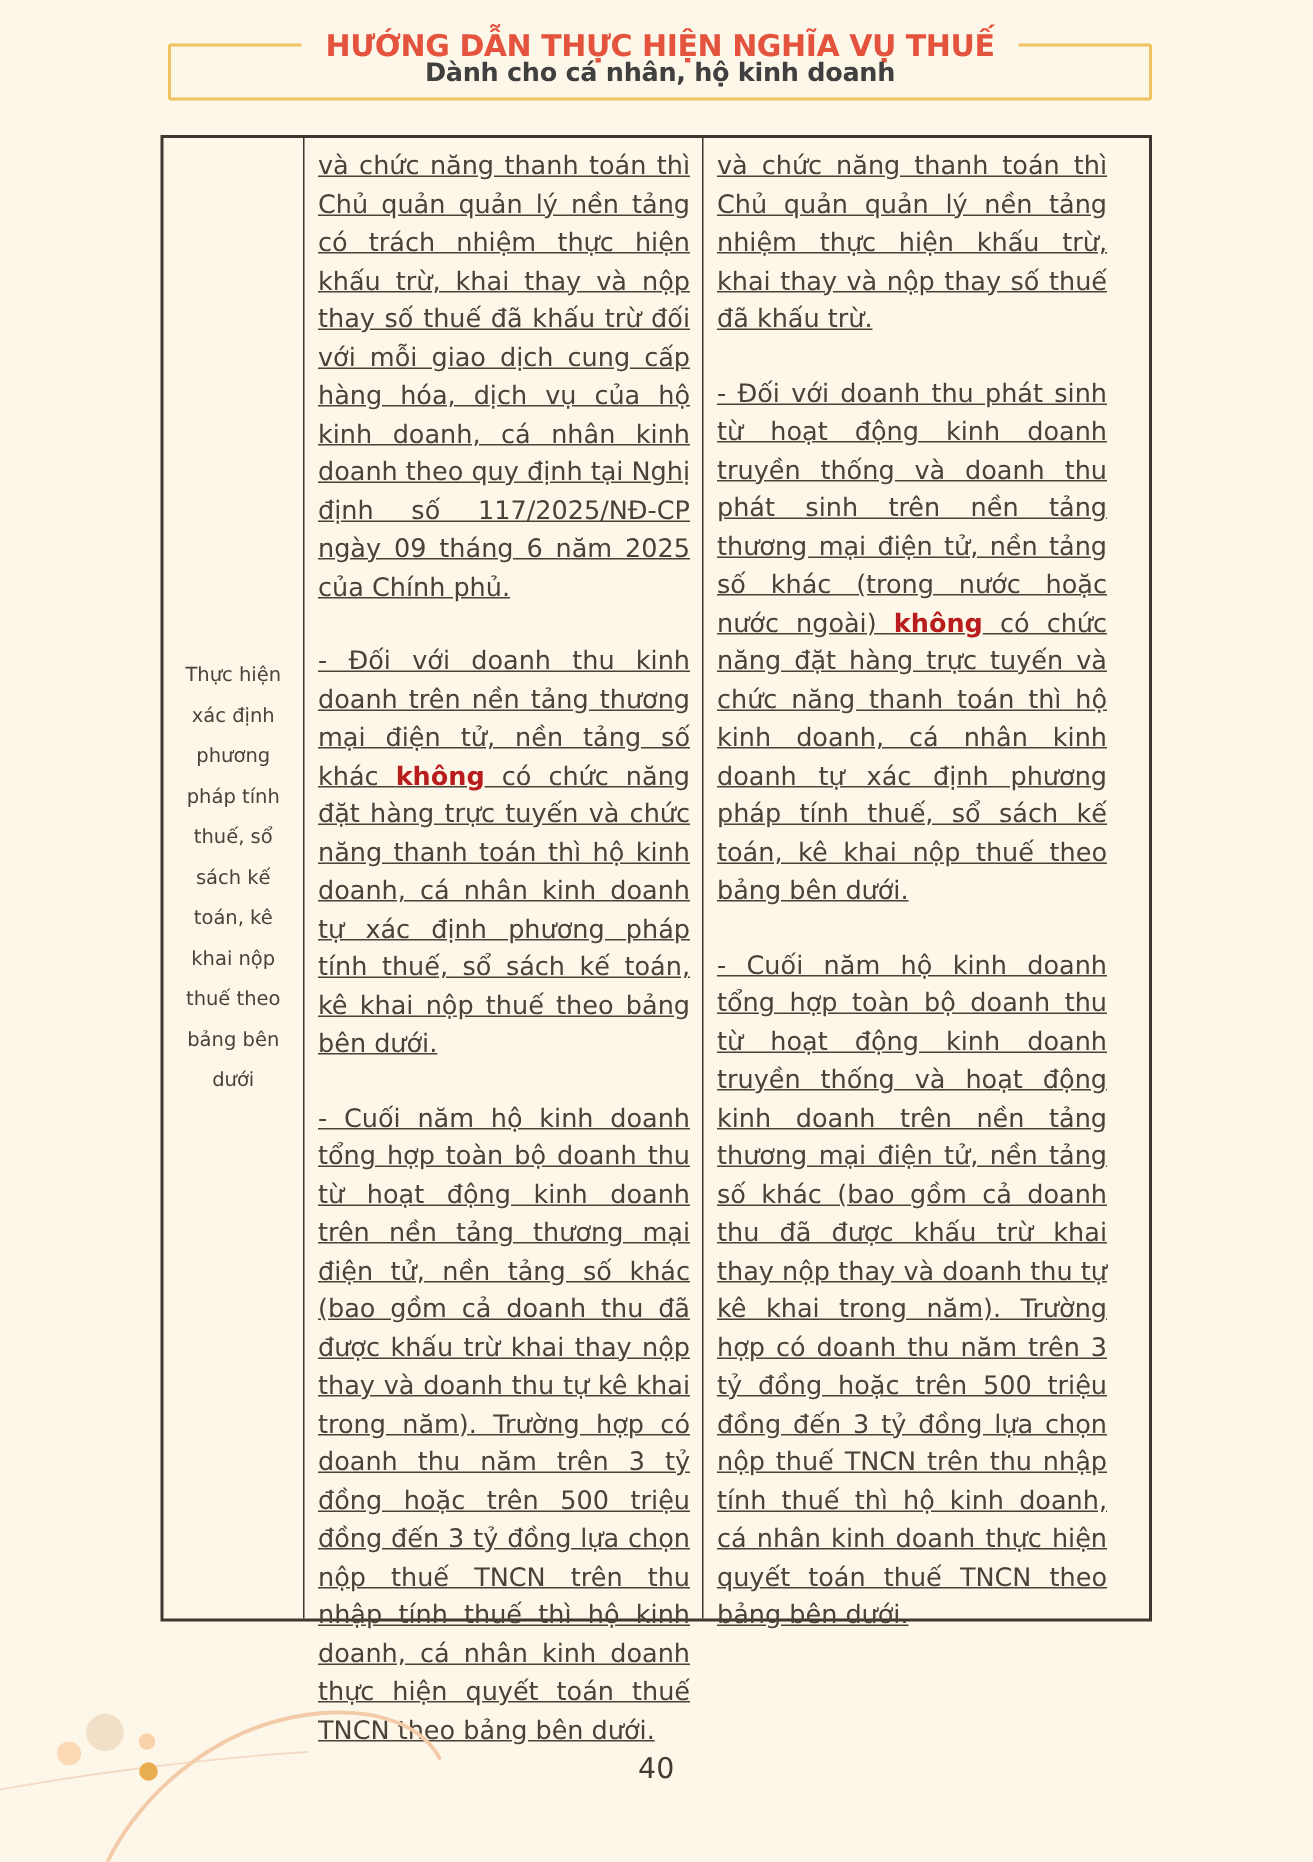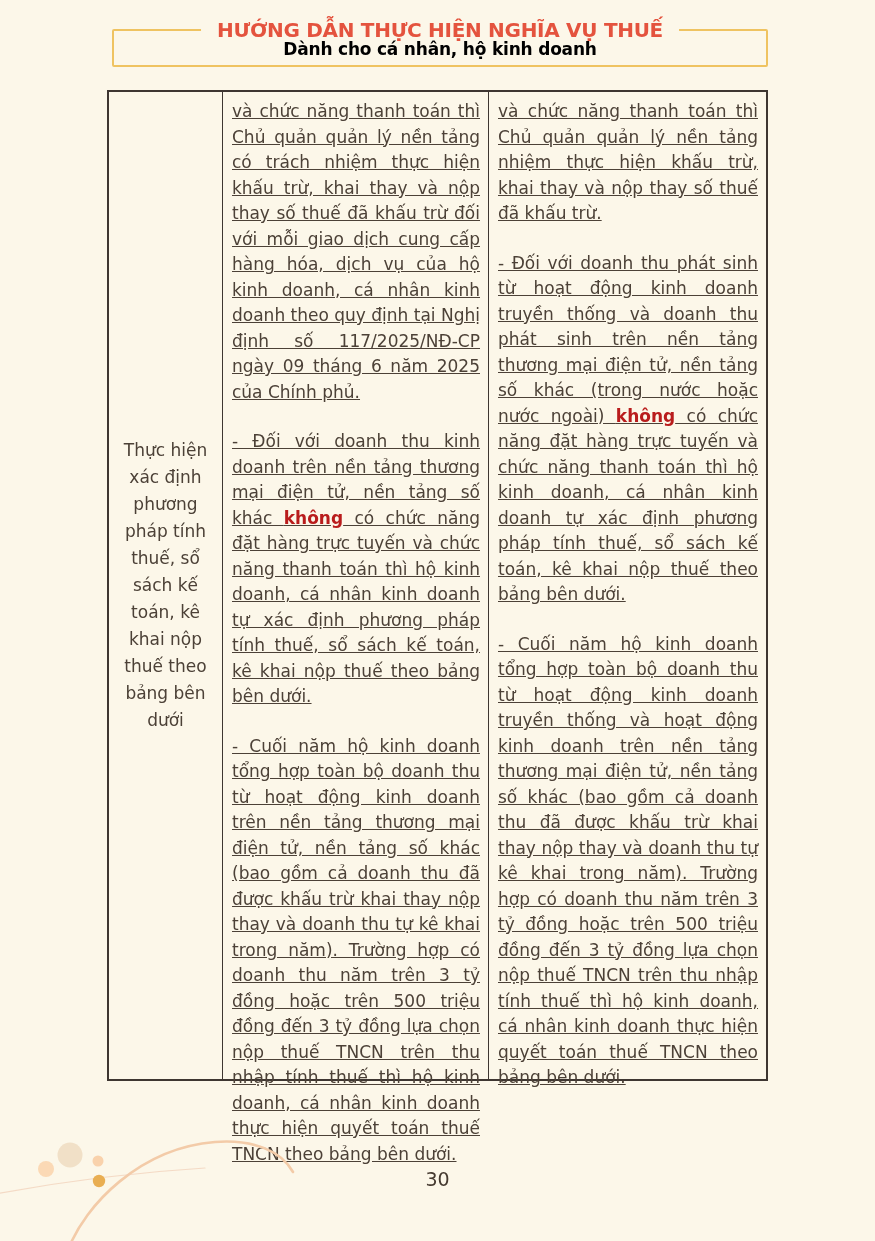--- a/index.html
+++ b/index.html
@@ -32,42 +32,42 @@
     font-size: 20px;
     font-weight: 800;
     letter-spacing: -0.3px;
   }
   .header-subtitle {
     position: absolute;
     left: 0; right: 0; top: 8px;
     text-align: center;
     font-size: 17px;
     font-weight: 700;
-    color: #000000;
+    color: #404040;
     letter-spacing: -0.2px;
   }
 
   
   .doc-table {
     position: absolute;
     left: 107px; top: 90px;
     width: 661px; height: 991px;
     border: 2px solid #3E3631;
     display: flex;
     background: #FCF7E9;
   }
   .cell { height: 100%; }
   .cell-label {
-    width: 114px;
+    width: 94px;
     border-right: 1px solid #3E3631;
     display: flex;
     align-items: center;
     justify-content: center;
     text-align: center;
-    font-size: 17px;
+    font-size: 13px;
     line-height: 27px;
     padding: 6px 5px;
   }
   .cell-body {
     padding: 7px 8px 7px 9px;
     font-size: 17px;
     line-height: 25.5px;
     text-align: justify;
   }
   .cell-col2 { width: 266px; border-right: 1px solid #3E3631; }
@@ -110,21 +110,21 @@
       <p class="para"><span>- Đối với doanh thu kinh doanh trên nền tảng thương mại điện tử, nền tảng số khác </span><b>không</b><span> có chức năng đặt hàng trực tuyến và chức năng thanh toán thì hộ kinh doanh, cá nhân kinh doanh tự xác định phương pháp tính thuế, sổ sách kế toán, kê khai nộp thuế theo bảng bên dưới.</span></p>
       <p class="para"><span>- Cuối năm hộ kinh doanh tổng hợp toàn bộ doanh thu từ hoạt động kinh doanh trên nền tảng thương mại điện tử, nền tảng số khác (bao gồm cả doanh thu đã được khấu trừ khai thay nộp thay và doanh thu tự kê khai trong năm). Trường hợp có doanh thu năm trên 3 tỷ đồng hoặc trên 500 triệu đồng đến 3 tỷ đồng lựa chọn nộp thuế TNCN trên thu nhập tính thuế thì hộ kinh doanh, cá nhân kinh doanh thực hiện quyết toán thuế TNCN theo bảng bên dưới.</span></p>
     </div>
   <div class="cell cell-body cell-col3">
       <p class="para"><span>và chức năng thanh toán thì Chủ quản quản lý nền tảng nhiệm thực hiện khấu trừ, khai thay và nộp thay số thuế đã khấu trừ.</span></p>
       <p class="para"><span>- Đối với doanh thu phát sinh từ hoạt động kinh doanh truyền thống và doanh thu phát sinh trên nền tảng thương mại điện tử, nền tảng số khác (trong nước hoặc nước ngoài) </span><b>không</b><span> có chức năng đặt hàng trực tuyến và chức năng thanh toán thì hộ kinh doanh, cá nhân kinh doanh tự xác định phương pháp tính thuế, sổ sách kế toán, kê khai nộp thuế theo bảng bên dưới.</span></p>
       <p class="para"><span>- Cuối năm hộ kinh doanh tổng hợp toàn bộ doanh thu từ hoạt động kinh doanh truyền thống và hoạt động kinh doanh trên nền tảng thương mại điện tử, nền tảng số khác (bao gồm cả doanh thu đã được khấu trừ khai thay nộp thay và doanh thu tự kê khai trong năm). Trường hợp có doanh thu năm trên 3 tỷ đồng hoặc trên 500 triệu đồng đến 3 tỷ đồng lựa chọn nộp thuế TNCN trên thu nhập tính thuế thì hộ kinh doanh, cá nhân kinh doanh thực hiện quyết toán thuế TNCN theo bảng bên dưới.</span></p>
     </div>
 </div>
 
-<div class="page-number">30</div>
+<div class="page-number">40</div>
 
 <svg class="decor" viewBox="0 0 340 151" xmlns="http://www.w3.org/2000/svg">
   <path d="M 68 160 C 85 115 140 58 215 52 C 255 49 282 62 293 82" fill="none" stroke="#F3CBA8" stroke-width="2.6" stroke-linecap="round"></path>
   <path d="M -5 104 C 60 92 140 82 205 78" fill="none" stroke="#F0CBB2" stroke-width="1.2" stroke-linecap="round" opacity="0.65"></path>
   <circle cx="70" cy="65" r="12.5" fill="#F1E0C7"></circle>
   <circle cx="46" cy="79" r="8" fill="#FBD9B5"></circle>
   <circle cx="98" cy="71" r="5.5" fill="#F9D2AC"></circle>
   <circle cx="99" cy="91" r="6.2" fill="#E9AE52"></circle>
 </svg>
 

